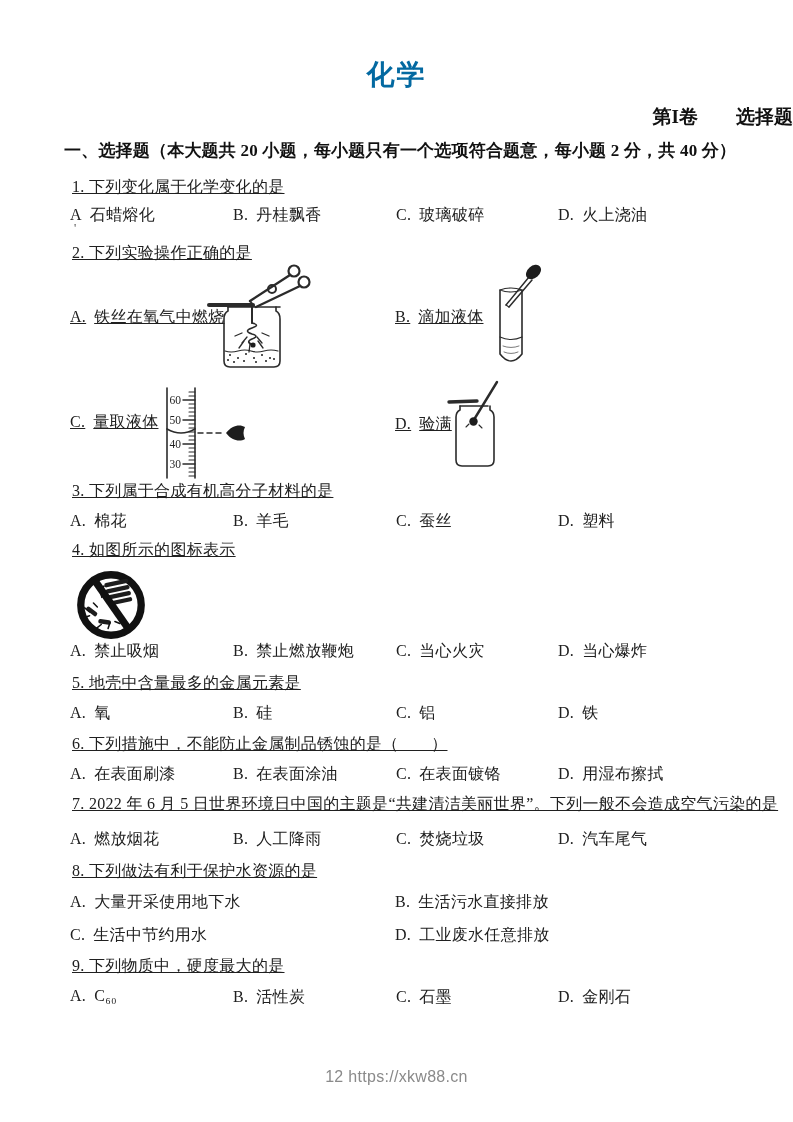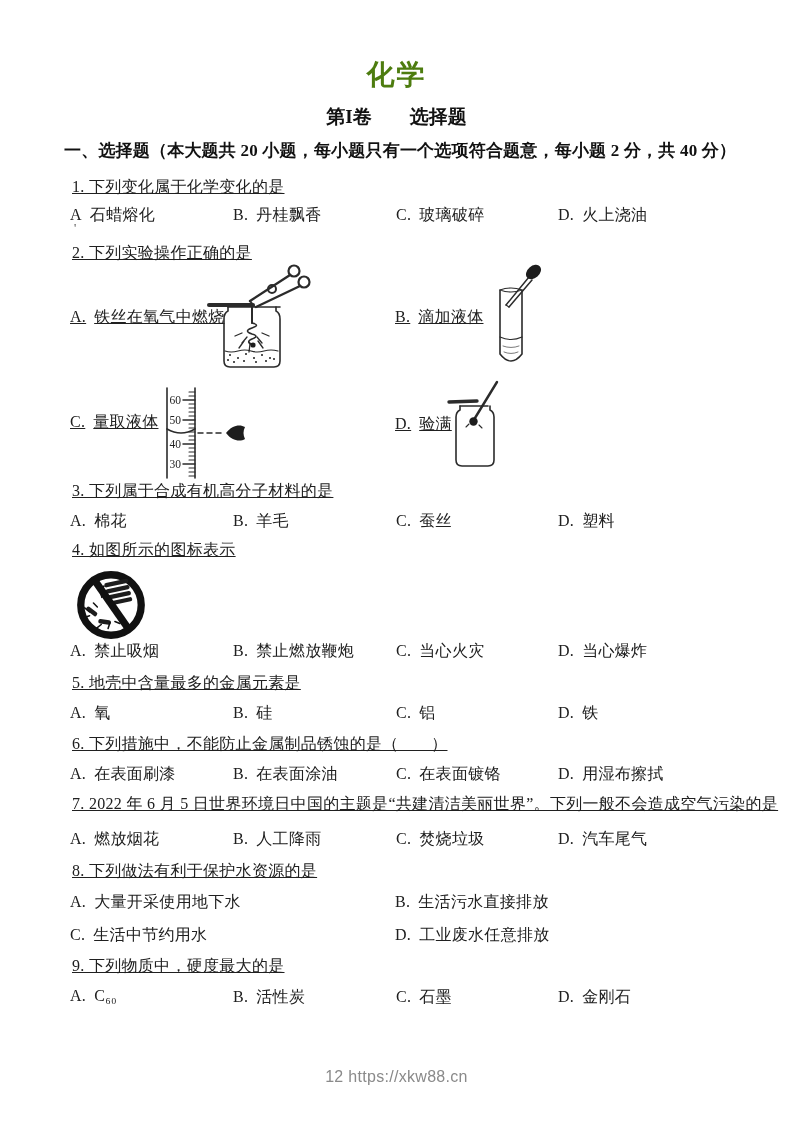--- a/index.html
+++ b/index.html
@@ -1,20 +1,20 @@
 <!DOCTYPE html>
 <html><head>
 <meta charset="utf-8">
 <style>
   html,body{margin:0;padding:0;background:#ffffff;}
   .page{position:relative;width:793px;height:1122px;background:#ffffff;overflow:hidden;
         font-family:"Liberation Serif","DejaVu Serif",serif;color:#212121;}
   .abs{position:absolute;white-space:nowrap;}
-  .title{left:0;width:793px;text-align:center;font-size:28px;font-weight:bold;letter-spacing:2px;color:#4d7c0f;}
-  .part-heading{left:0;width:793px;text-align:center;font-size:19px;font-weight:bold;color:#111;}
+  .title{left:0;width:793px;text-align:center;font-size:28px;font-weight:bold;letter-spacing:2px;color:#0369a1;}
+  .part-heading{left:0;width:793px;text-align:right;font-size:19px;font-weight:bold;color:#111;}
   .instruction{left:64px;font-size:17px;font-weight:bold;color:#111;letter-spacing:.2px;}
   .stem{font-size:16px;letter-spacing:.3px;color:#202020;text-decoration:underline;}
   .optrow{position:absolute;left:70px;width:710px;height:22px;}
   .opt{position:absolute;top:0;white-space:nowrap;font-size:16px;letter-spacing:.3px;color:#202020;}
   .c1{left:0}.c2{left:163px}.c3{left:326px}.c4{left:488px}
   .w1{left:0}.w2{left:325px}
   .olabel{margin-right:8px;}
   .q2label{font-size:16px;letter-spacing:.3px;color:#202020;text-decoration:underline;}
   .stray{font-size:12px;color:#4a4a4a;}
   .footer{left:0;width:793px;text-align:center;font-size:16px;color:#8a8a8a;

